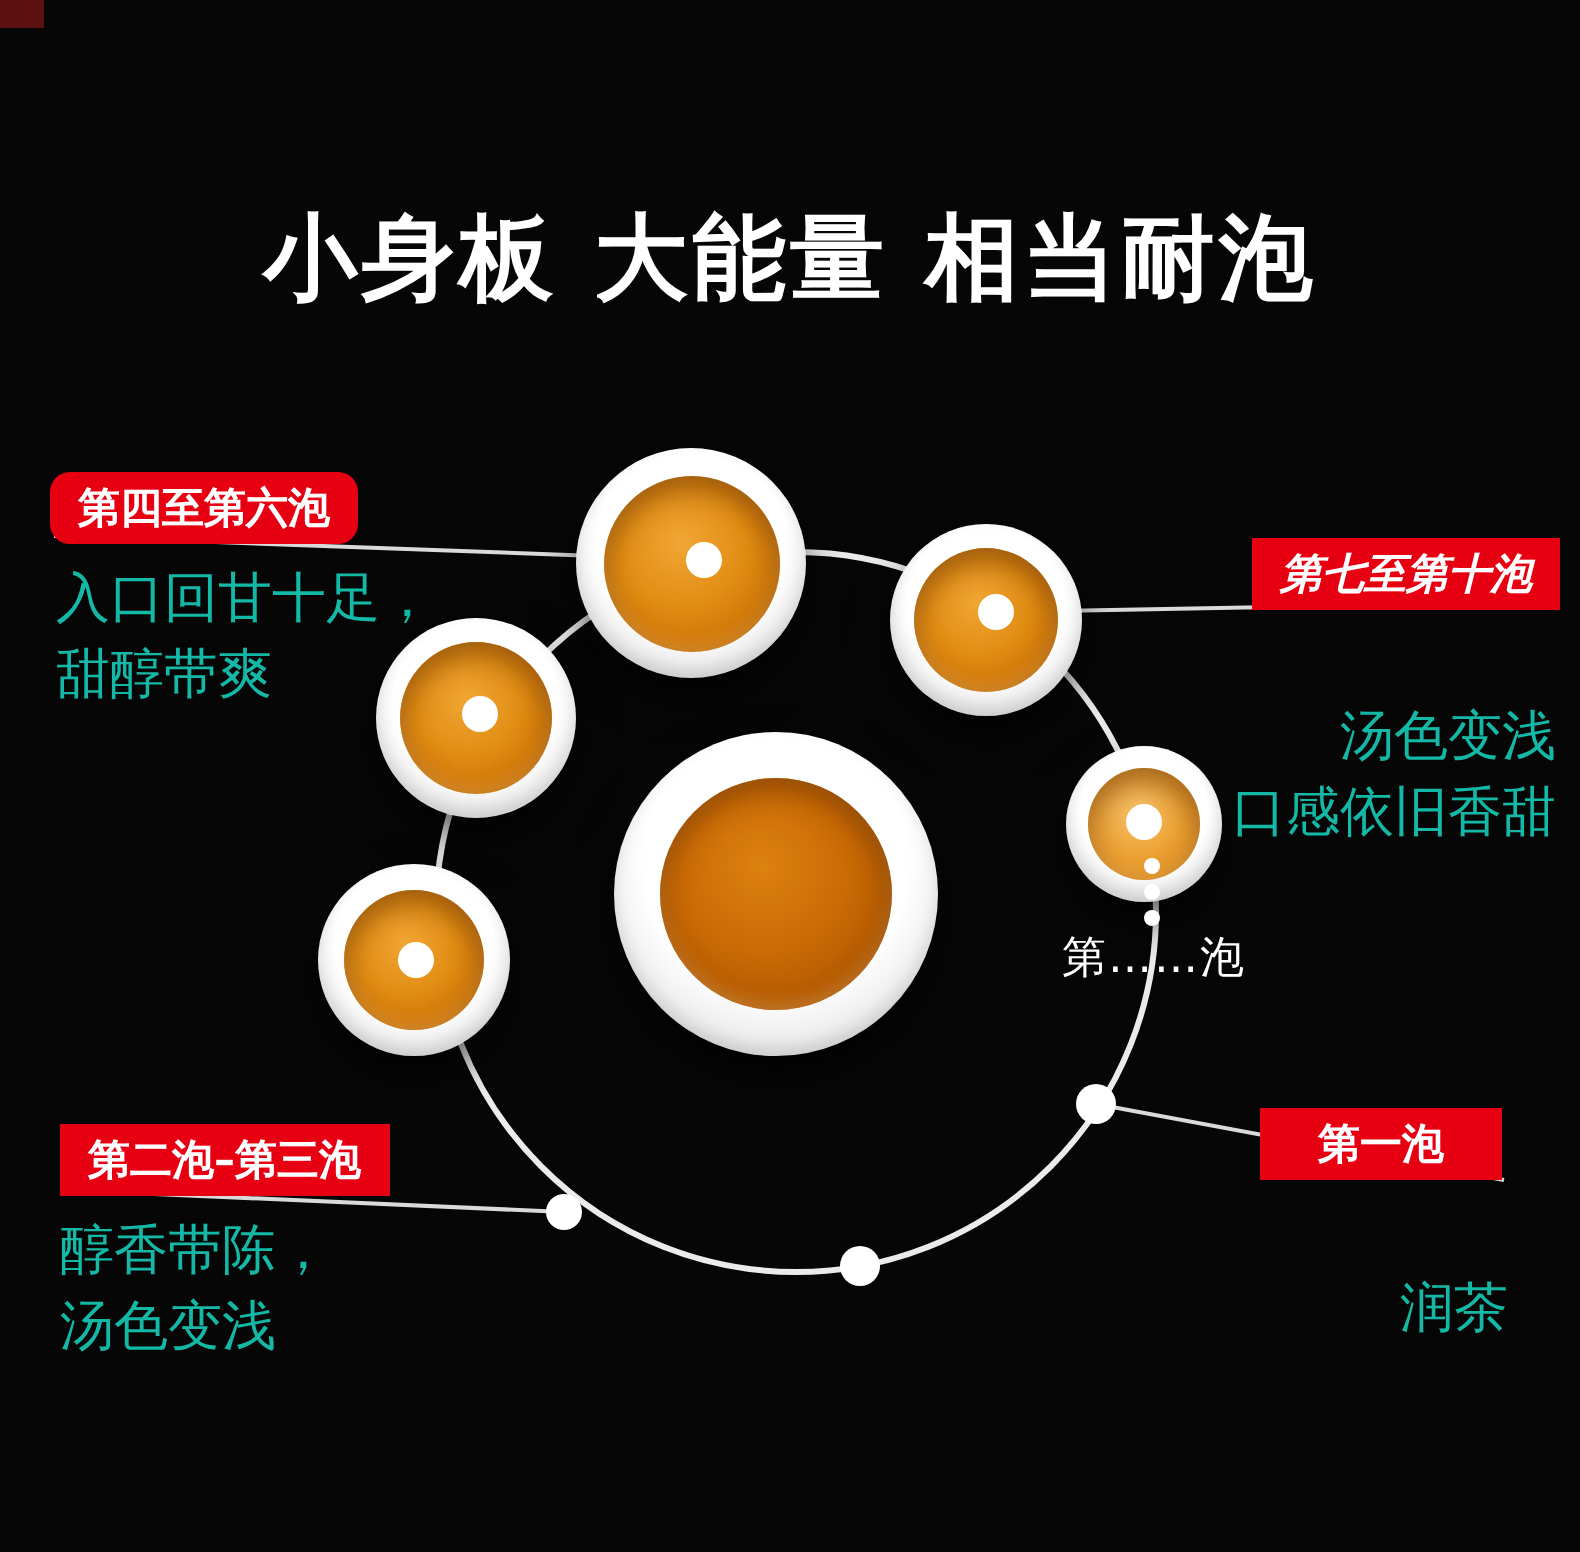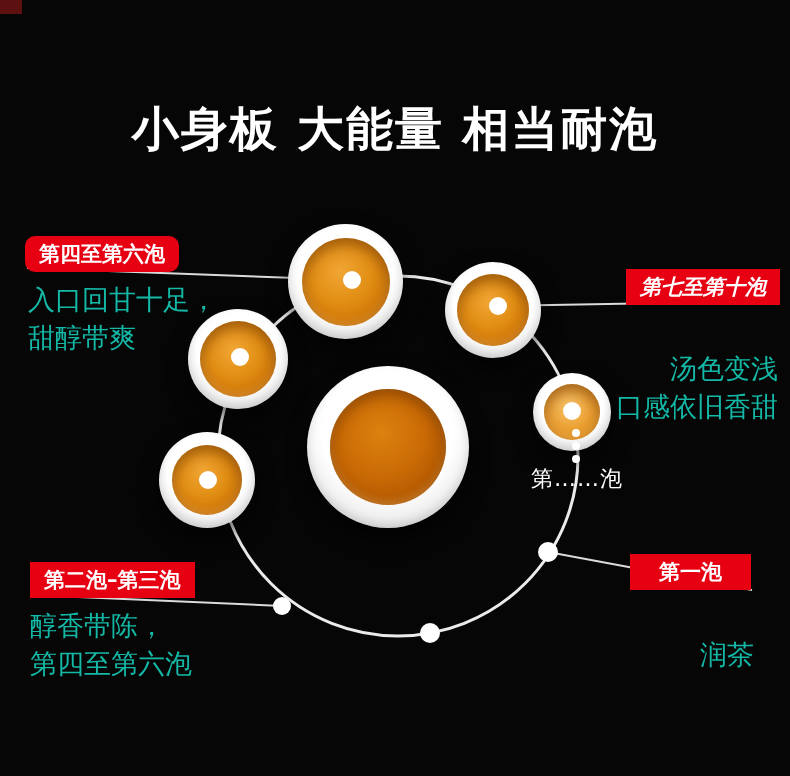--- a/index.html
+++ b/index.html
@@ -138,18 +138,18 @@
 甜醇带爽</div>
 
   <div class="badge badge-s710">第七至第十泡</div>
   <div class="desc  desc-s710">汤色变浅
 口感依旧香甜</div>
 
   <div class="label-sn">第……泡</div>
 
   <div class="badge badge-s23">第二泡–第三泡</div>
   <div class="desc  desc-s23">醇香带陈，
-第四至第六泡</div>
+汤色变浅</div>
 
   <div class="badge badge-s1">第一泡</div>
   <div class="desc  desc-s1">润茶</div>
 
 </div>
 
 </body></html>

